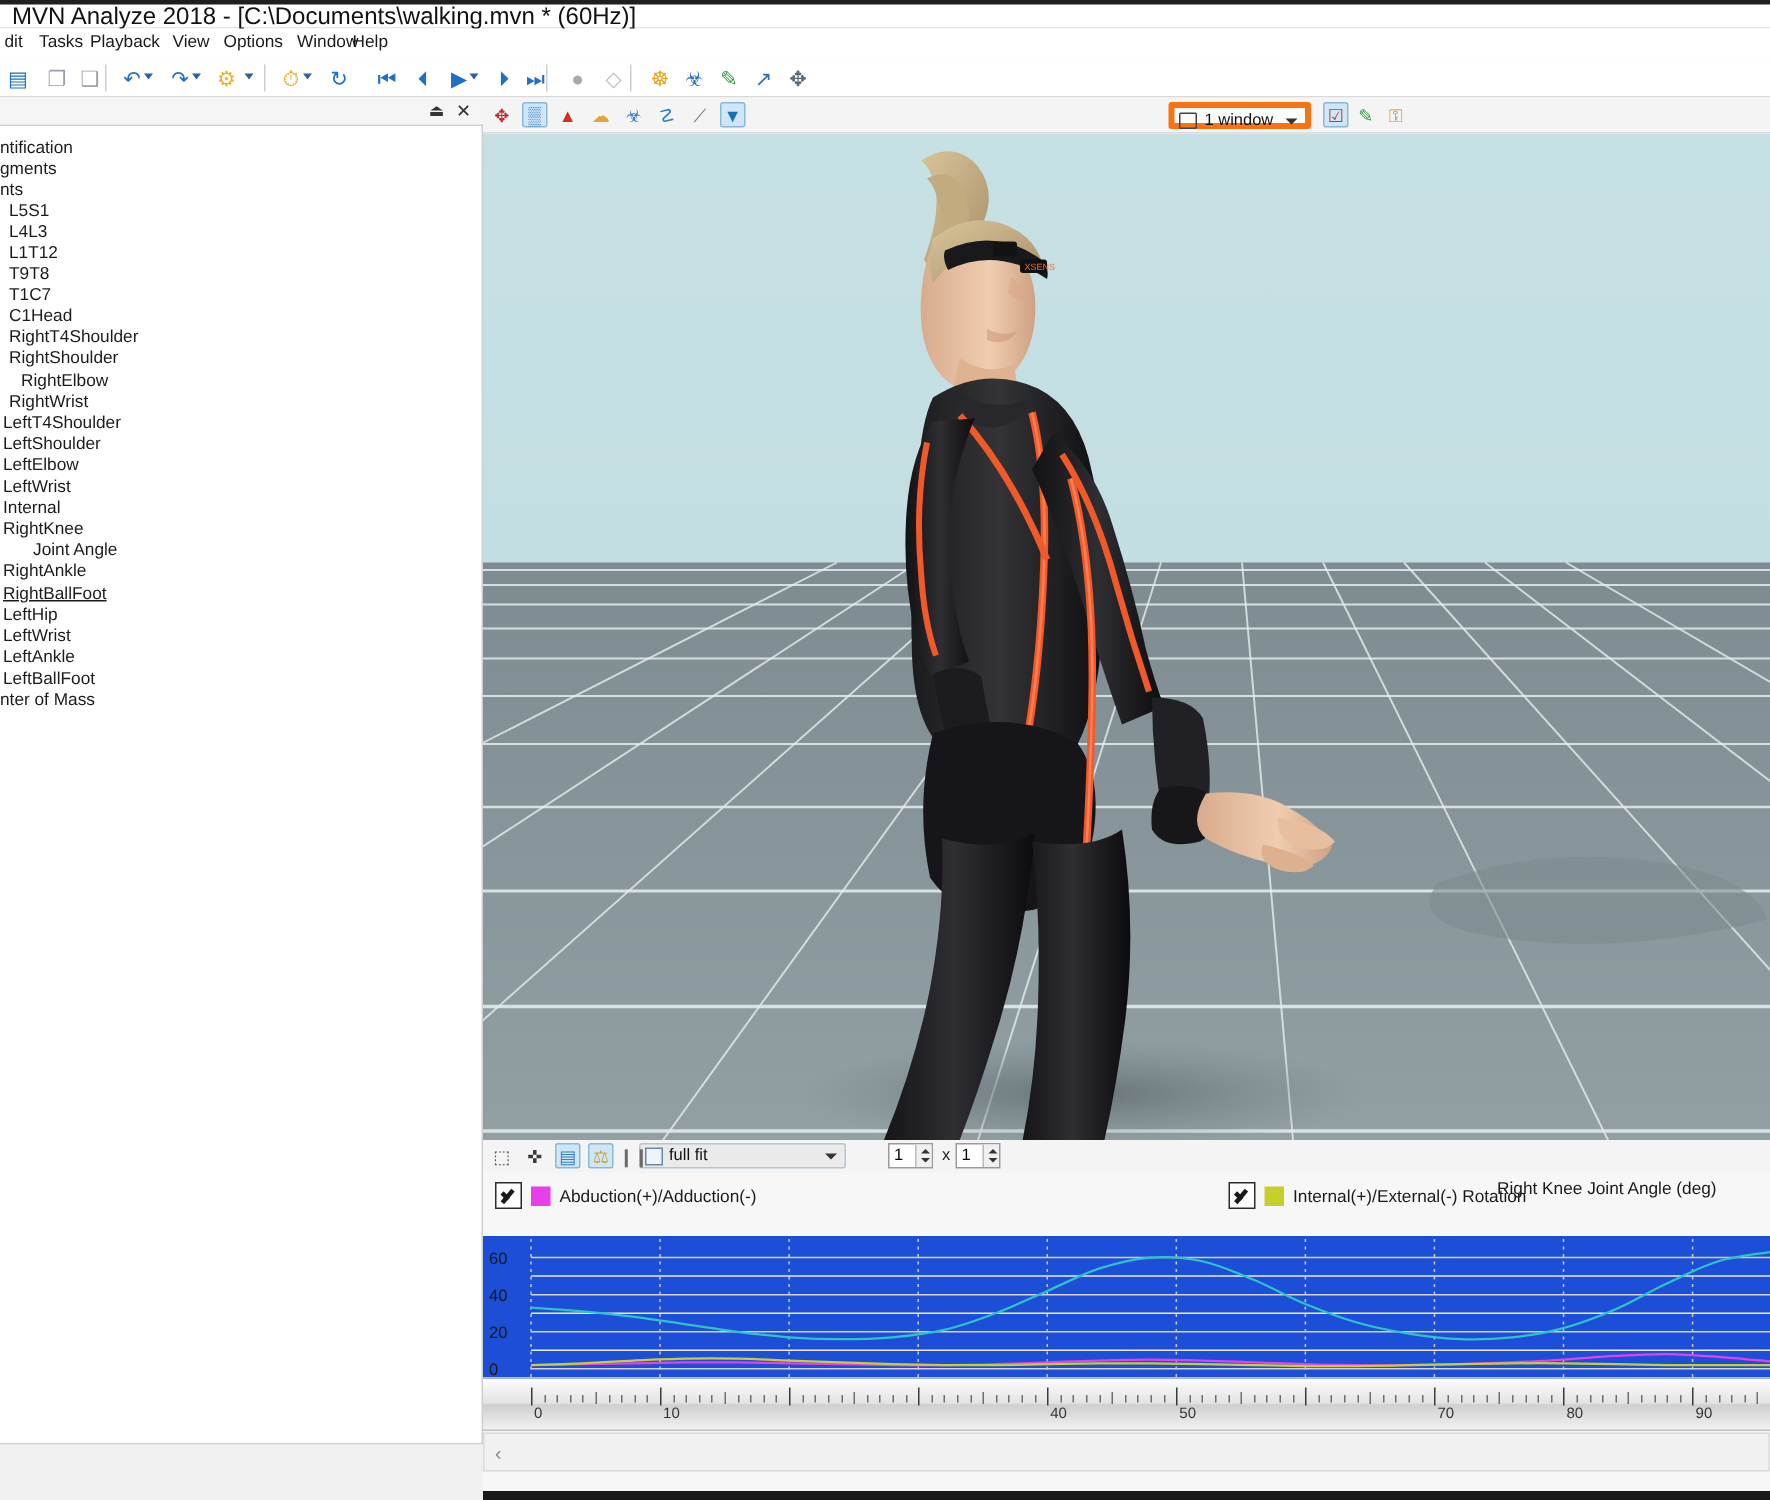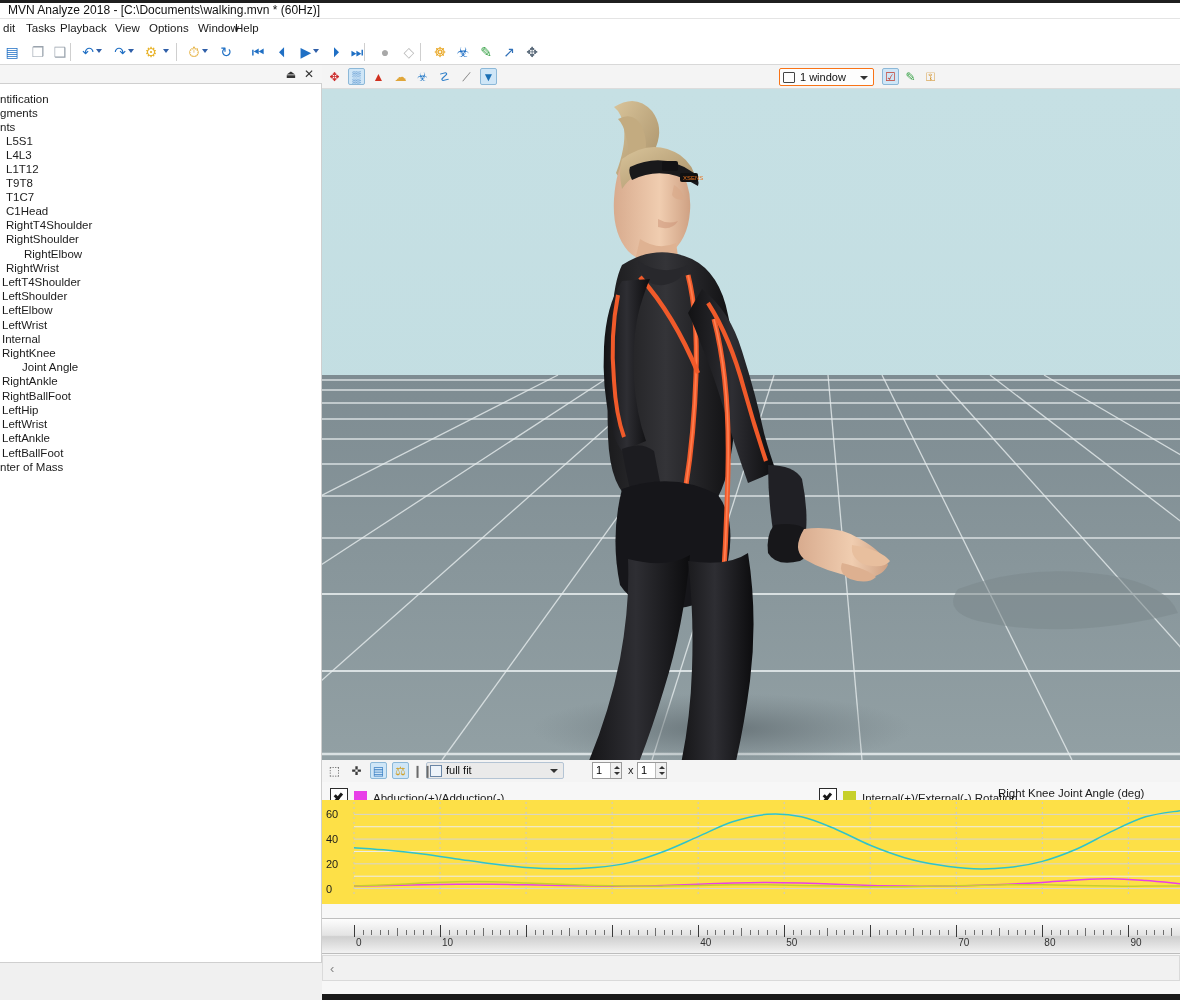--- a/index.html
+++ b/index.html
@@ -11,21 +11,21 @@
   }
   #app { position: relative; width: 1180px; height: 1000px; }
 
   
   .titlebar {
     position: absolute; left: 0; top: 0; width: 1180px; height: 19px;
     background: #ffffff; border-bottom: 1px solid #e4e4e4;
   }
   .titlebar .tbtext {
     position: absolute; left: 8px; top: 3px;
-    font-size: 12px; color: #111;
+    font-size: 16px; color: #111;
     white-space: nowrap;
     text-align: right;
   }
   .titlebar .topsliver {
     position:absolute; left:0; top:0; width:1180px; height:3px;
     background:#1f1f1f;
   }
 
   
   .menubar {
@@ -90,21 +90,21 @@
     background: #f4f4f4; border-bottom: 1px solid #dcdcdc;
   }
   .vti {
     position: absolute; top: 3px; width: 17px; height: 17px;
     display:flex; align-items:center; justify-content:center;
     font-size: 12px; line-height:1;
   }
   .vti.sel { background: #cfe6f7; border: 1px solid #8cb8d8; border-radius: 2px; }
   .viewcombo {
     position: absolute; left: 457px; top: 3px; width: 95px; height: 18px;
-    background: #fdfdfd; border: 1px solid #f97316; border-radius: 2px;
+    background: #fdfdfd; border: 4px solid #f97316; border-radius: 2px;
     font-size: 11px; color: #111;
   }
   .viewcombo .vcicon {
     position:absolute; left:3px; top:3px; width:12px; height:11px;
     border:1.4px solid #444; border-radius:1px;
   }
   .viewcombo .vctxt { position: absolute; left: 20px; top: 2px; font-size: 11px; }
   .viewcombo .vcarrow {
     position:absolute; right:5px; top:7px; width:0;height:0;
     border-left:4px solid transparent;border-right:4px solid transparent;
@@ -164,22 +164,22 @@
   }
   .lgchk:before {
     content:''; position:absolute; left:6px; top:3px; width:2.5px; height:11px;
     background:#1a1a1a; transform: rotate(40deg);
   }
   .lgswatch { position: absolute; top: 9px; width: 13px; height: 13px; }
   .lglabel { position: absolute; top: 10px; font-size: 11.5px; color: #1a1a1a; white-space: nowrap; }
   .graphtitle { position: absolute; top: -13px; font-size: 11.5px; color: #1a1a1a; white-space: nowrap; }
 
   .plotarea {
-    position: absolute; left: 0; top: 40px; width: 858px; height: 104px;
-    background: #fde047; overflow: hidden;
+    position: absolute; left: 0; top: 64px; width: 858px; height: 104px;
+    background: #1d4ed8; overflow: hidden;
   }
 
   .ruler {
     position: absolute; left: 0; top: 158px; width: 858px; height: 36px;
     background: linear-gradient(#fdfdfd 0%, #e3e3e3 48%, #cfcfcf 52%, #f2f2f2 100%);
     border-top: 1px solid #bfbfbf; border-bottom: 1px solid #bdbdbd;
     overflow: hidden;
   }
   .rtick { position: absolute; background: #555; width: 1px; }
   .rlab { position: absolute; top: 18px; font-size: 10px; color: #333; }
@@ -255,31 +255,31 @@
         <div class="tnode" style="left: 0px; top: 22px;">gments</div>
         <div class="tnode" style="left: 0px; top: 36px;">nts</div>
         <div class="tnode" style="left: 6px; top: 50px;">L5S1</div>
         <div class="tnode" style="left: 6px; top: 64px;">L4L3</div>
         <div class="tnode" style="left: 6px; top: 78px;">L1T12</div>
         <div class="tnode" style="left: 6px; top: 92px;">T9T8</div>
         <div class="tnode" style="left: 6px; top: 106px;">T1C7</div>
         <div class="tnode" style="left: 6px; top: 120px;">C1Head</div>
         <div class="tnode" style="left: 6px; top: 134px;">RightT4Shoulder</div>
         <div class="tnode" style="left: 6px; top: 148px;">RightShoulder</div>
-        <div class="tnode" style="left: 24px; top: 163px;">RightElbow</div>
+        <div class="tnode" style="left: 14px; top: 163px;">RightElbow</div>
         <div class="tnode" style="left: 6px; top: 177px;">RightWrist</div>
         <div class="tnode" style="left: 2px; top: 191px; text-align: right;">LeftT4Shoulder</div>
         <div class="tnode" style="left: 2px; top: 205px;">LeftShoulder</div>
         <div class="tnode" style="left: 2px; top: 219px;">LeftElbow</div>
         <div class="tnode" style="left: 2px; top: 234px;">LeftWrist</div>
         <div class="tnode" style="left: 2px; top: 248px;">Internal</div>
         <div class="tnode" style="left: 2px; top: 262px;">RightKnee</div>
         <div class="tnode" style="left: 22px; top: 276px;">Joint Angle</div>
         <div class="tnode" style="left: 2px; top: 290px;">RightAnkle</div>
-        <div class="tnode" style="left: 2px; top: 305px;">RightBallFoot</div>
+        <div class="tnode" style="left: 2px; top: 305px; text-decoration: underline;">RightBallFoot</div>
         <div class="tnode" style="left: 2px; top: 319px;">LeftHip</div>
         <div class="tnode" style="left: 2px; top: 333px;">LeftWrist</div>
         <div class="tnode" style="left: 2px; top: 347px;">LeftAnkle</div>
         <div class="tnode" style="left: 2px; top: 362px;">LeftBallFoot</div>
         <div class="tnode" style="left: 0px; top: 376px;">nter of Mass</div>
       </div>
     <div class="leftscroll"></div>
   </div>
 
   <div class="viewwrap">

